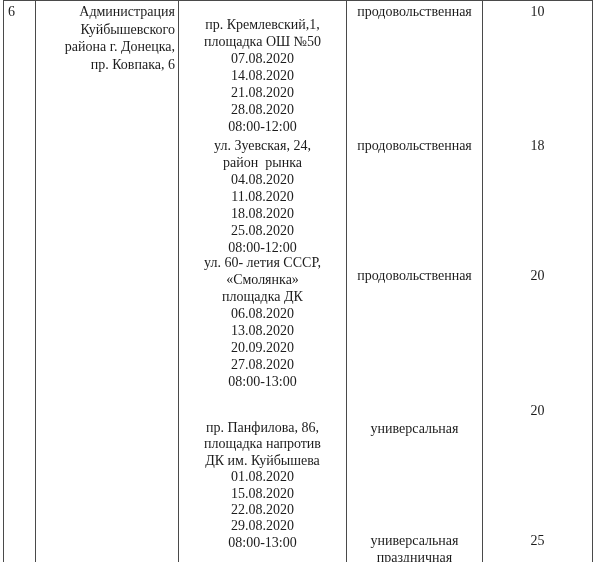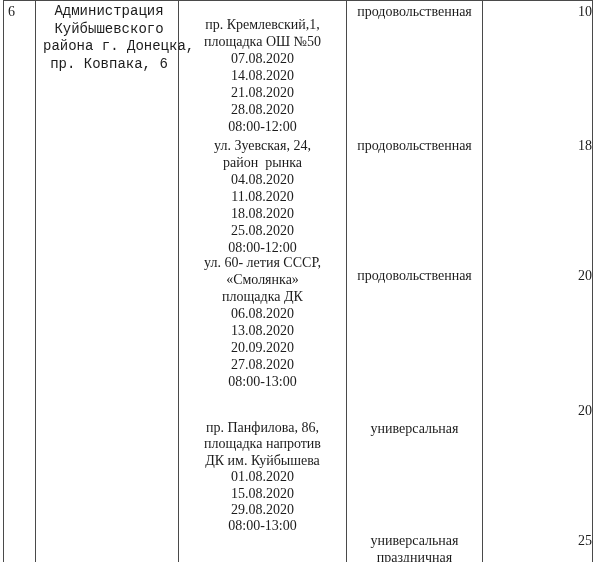--- a/index.html
+++ b/index.html
@@ -41,38 +41,37 @@
   }
   .num-cell {
     left: 8px;
     top: 3px;
     width: 26px;
   }
   .org-cell {
     left: 43px;
     top: 3px;
     width: 132px;
-    text-align: center;
-    font-family: Liberation Mono, monospace;
+    text-align: right;
   }
   .org-cell .ln { line-height: 17.5px; }
   .c3 {
     left: 179px;
     width: 167px;
     text-align: center;
   }
   .c4 {
     left: 347px;
     width: 135px;
     text-align: center;
   }
   .c5 {
     left: 483px;
     width: 109px;
-    text-align: right;
+    text-align: center;
   }
   .tight .ln { line-height: 16.4px; }
 </style>
 </head>
 <body>
 
 <div class="page">
 
   <div class="hline"></div>
   <div class="vline" style="left:3px"></div>
@@ -123,20 +122,21 @@
     <div class="ln">27.08.2020</div>
     <div class="ln">08:00-13:00</div>
   </div>
 
   <div class="cell c3 tight" style="top:420px">
     <div class="ln">пр. Панфилова, 86,</div>
     <div class="ln">площадка напротив</div>
     <div class="ln">ДК им. Куйбышева</div>
     <div class="ln">01.08.2020</div>
     <div class="ln">15.08.2020</div>
+    <div class="ln">22.08.2020</div>
     <div class="ln">29.08.2020</div>
     <div class="ln">08:00-13:00</div>
   </div>
 
   <div class="cell c4" style="top:3px">
     <div class="ln">продовольственная</div>
   </div>
   <div class="cell c4" style="top:137px">
     <div class="ln">продовольственная</div>
   </div>

